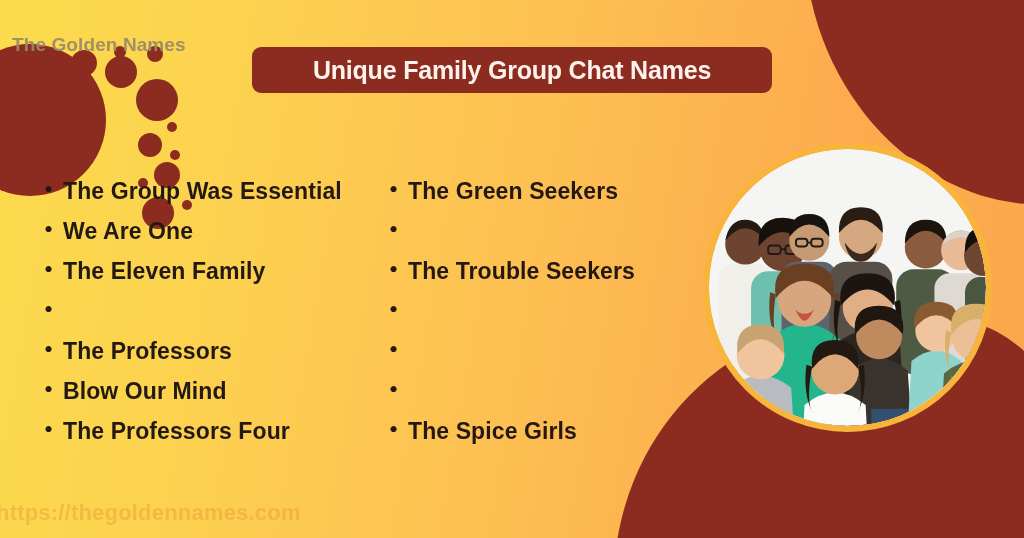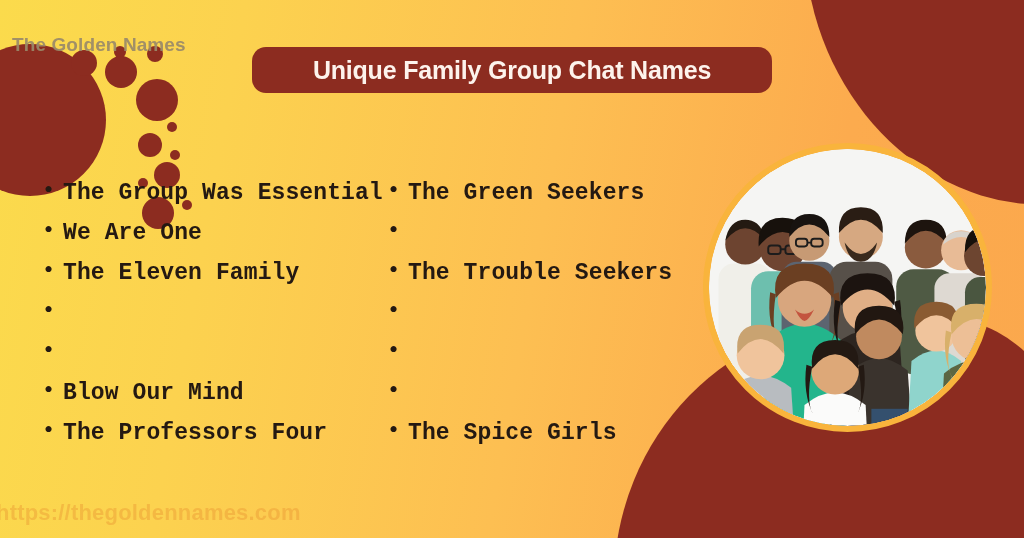--- a/index.html
+++ b/index.html
@@ -48,21 +48,21 @@
     width: 470px; height: 330px;
     border-radius: 55% 30% 0 0 / 80% 55% 0 0;
   }
 
   
   #title-banner {
     position: absolute;
     left: 252px; top: 47px;
     width: 520px; height: 46px;
     background: #8c2c20;
-    border-radius: 14px;
+    border-radius: 9px;
     display: flex;
     align-items: center;
     justify-content: center;
     z-index: 7;
   }
   #title-text {
     font-family: "Liberation Sans", sans-serif;
     font-weight: bold;
     font-size: 25px;
     color: #fdf3ec;
@@ -90,21 +90,21 @@
   .bullet {
     width: 19px;
     flex: 0 0 19px;
     font-size: 26px;
     line-height: 1;
     color: #241912;
     position: relative;
     top: -1px;
   }
   .name-text {
-    font-family: Liberation Mono, monospace;
+    font-family: Liberation Sans, sans-serif;
     font-weight: bold;
     font-size: 23px;
     color: #241912;
     letter-spacing: 0.1px;
     text-align: center;
   }
 
   
   #photo-ring {
     position: absolute;
@@ -185,20 +185,21 @@
       </li>
       <li class="name-item">
         <span class="bullet">•</span>
         <span class="name-text">The Eleven Family</span>
       </li>
       <li class="name-item">
         <span class="bullet">•</span>
       </li>
       <li class="name-item">
         <span class="bullet">•</span>
+        <span class="name-text">The Professors</span>
       </li>
       <li class="name-item">
         <span class="bullet">•</span>
         <span class="name-text">Blow Our Mind</span>
       </li>
       <li class="name-item">
         <span class="bullet">•</span>
         <span class="name-text">The Professors Four</span>
       </li>
     </ul>

